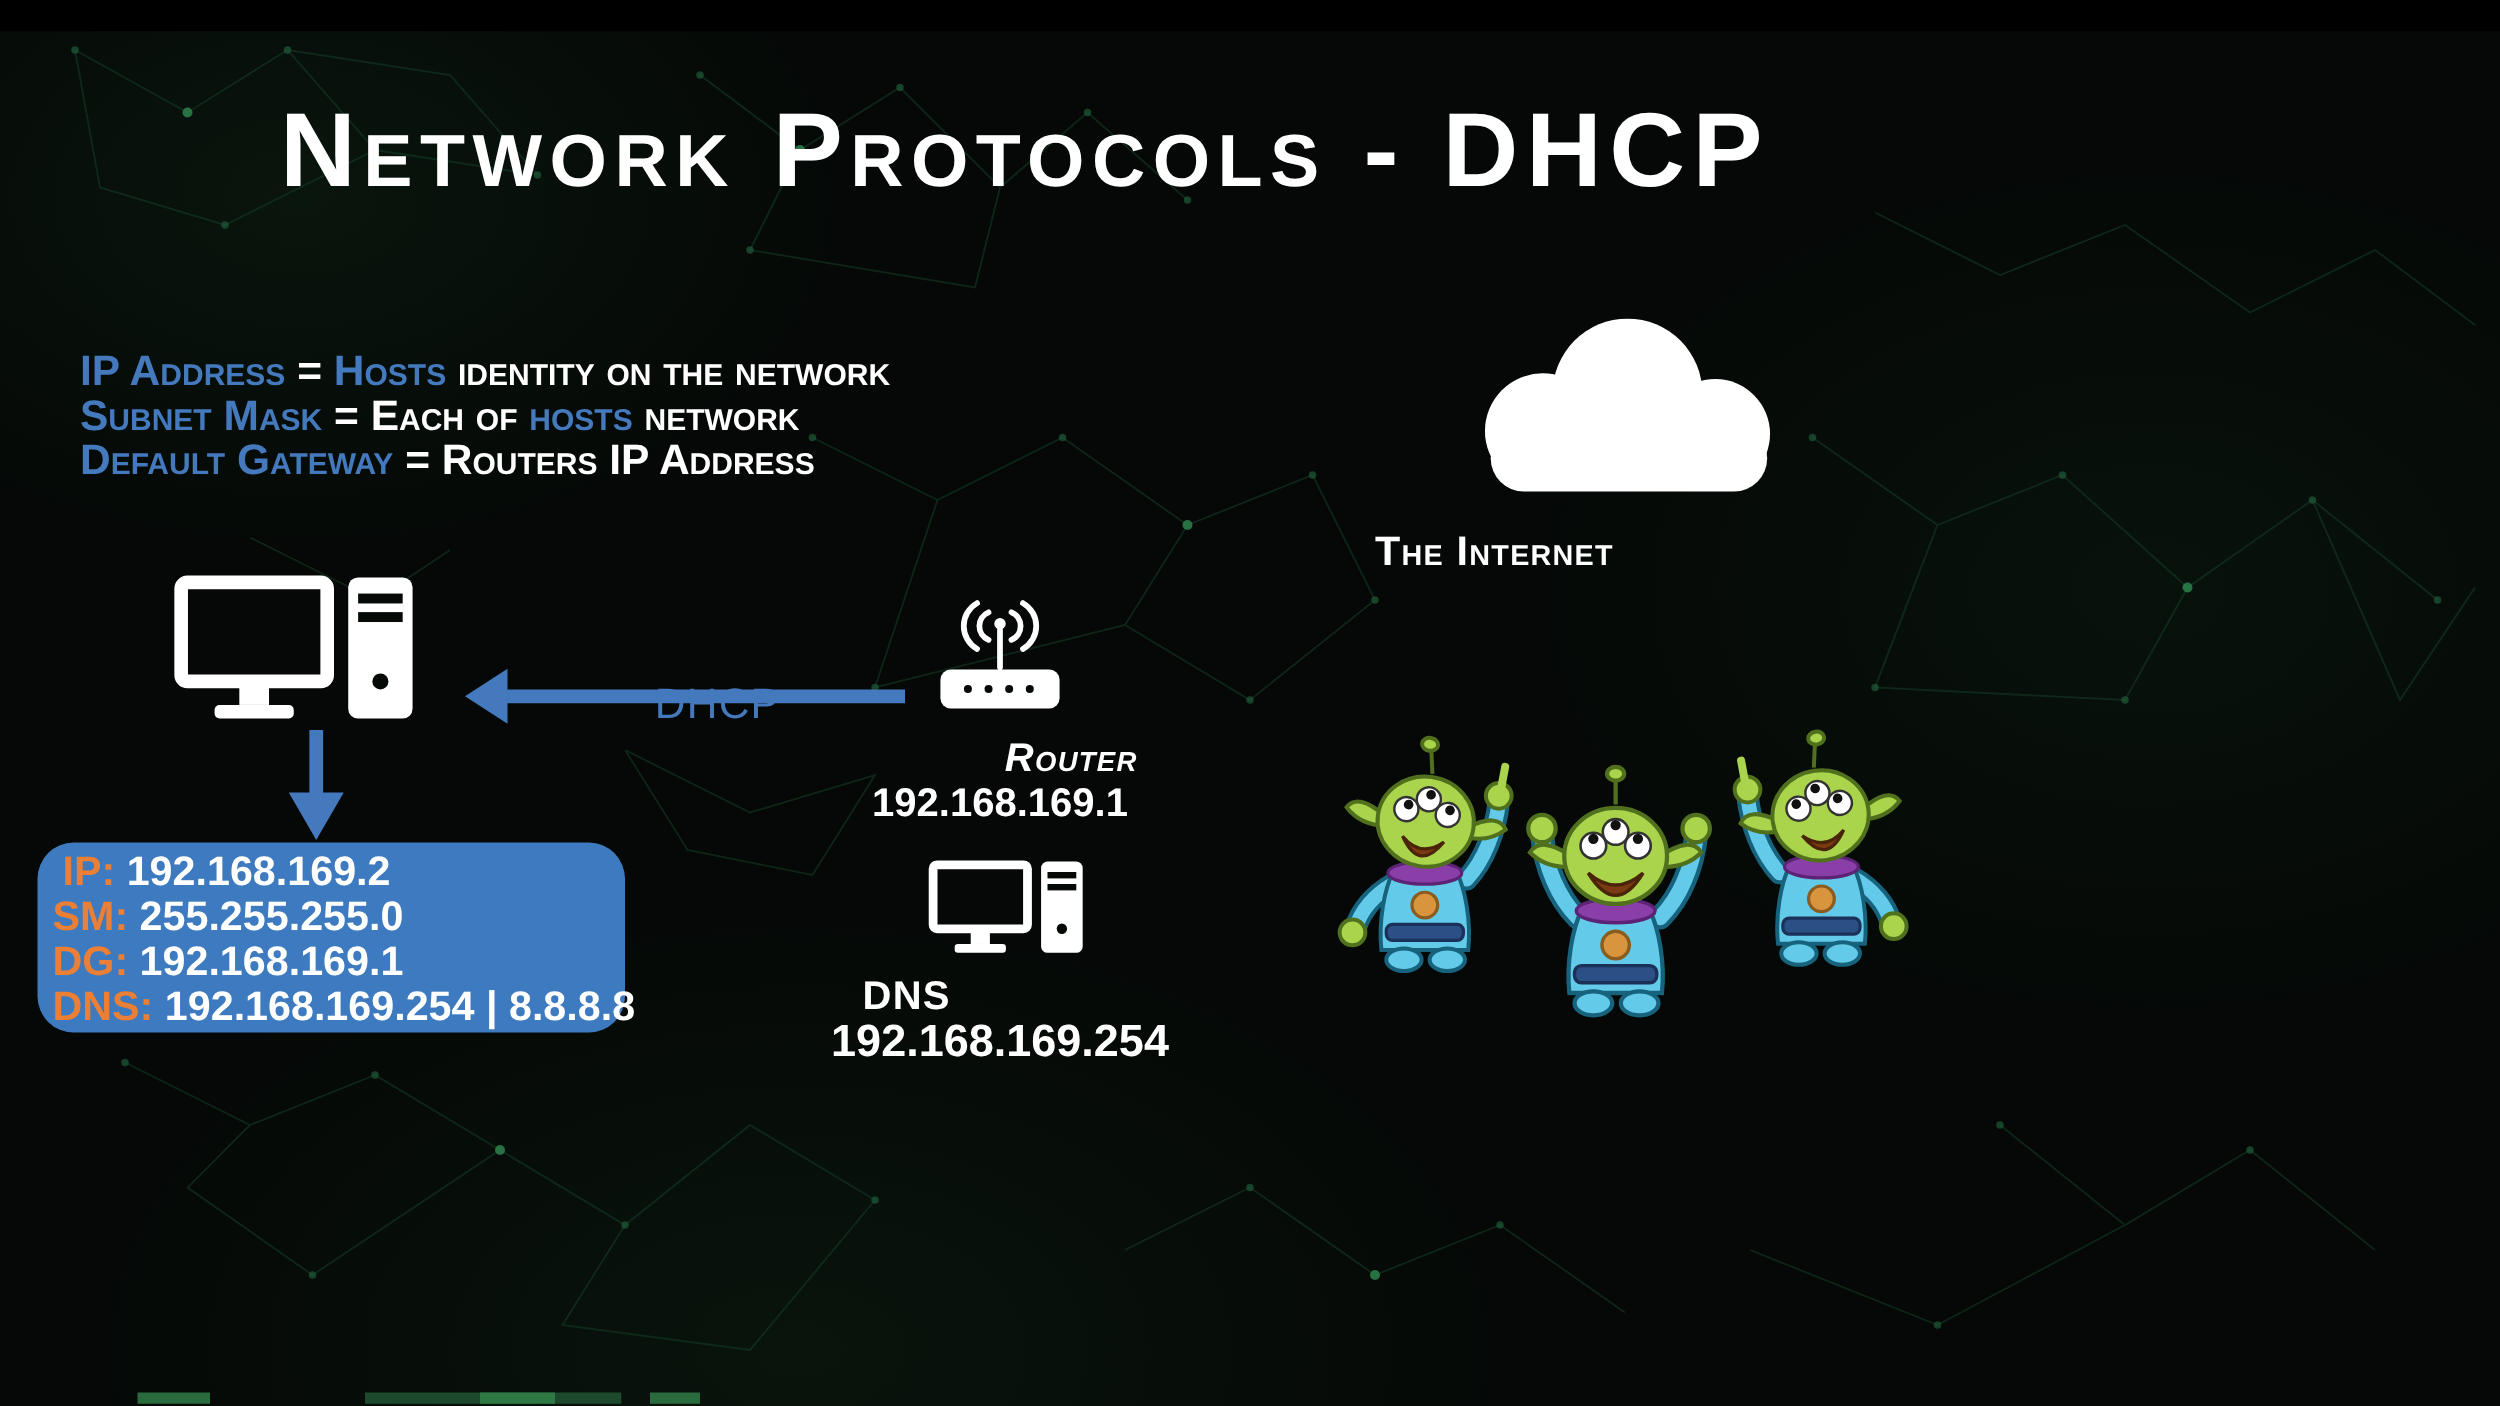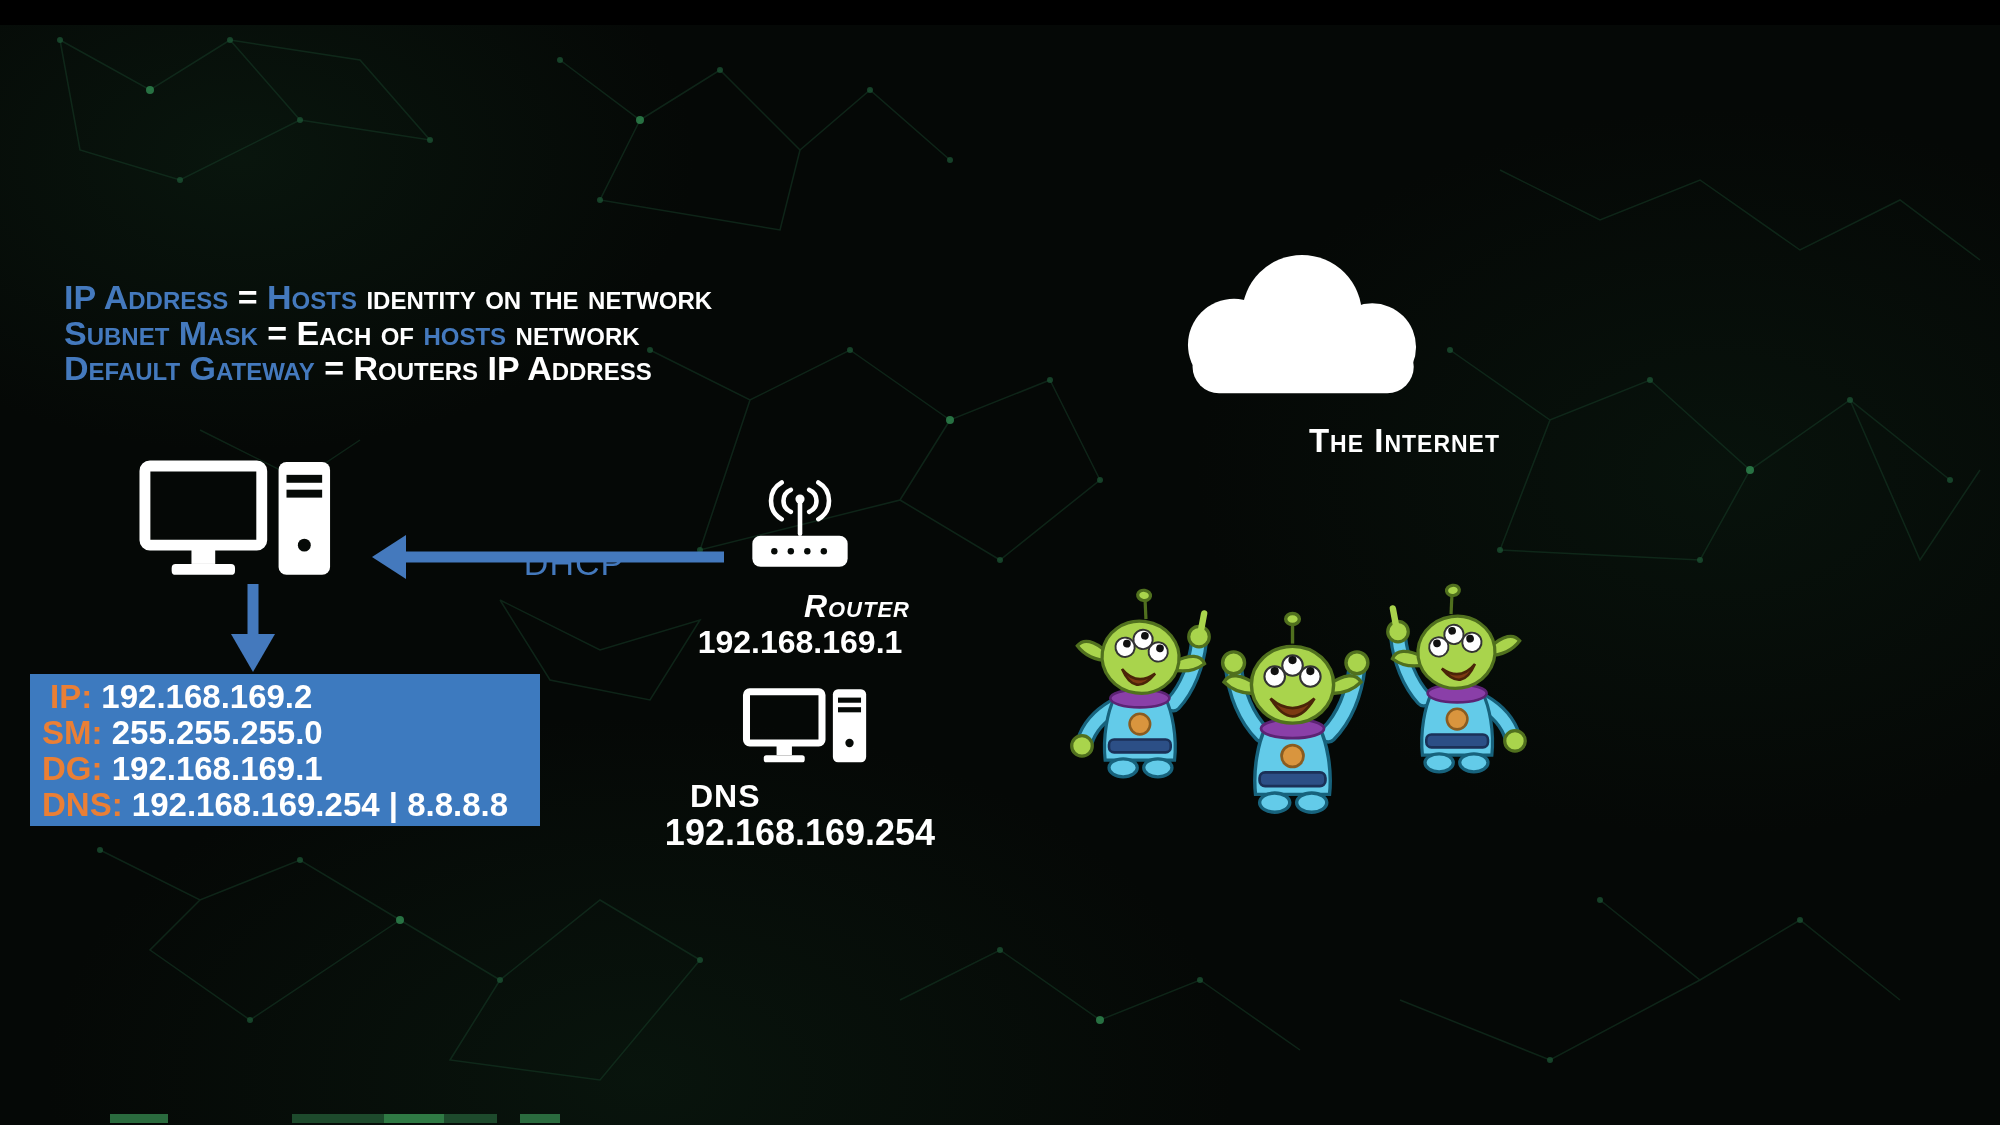--- a/index.html
+++ b/index.html
@@ -17,34 +17,34 @@
   .title{
     position:absolute;left:95px;top:72px;width:1450px;margin:0;text-align:center;
     font-size:84px;font-weight:800;color:#ffffff;font-variant:small-caps;letter-spacing:6px;
   }
   .intro{position:absolute;left:95px;top:206px;font-size:34px;font-weight:800;color:#fff;
     font-variant:small-caps;letter-spacing:.5px;white-space:nowrap;}
   .reqs{position:absolute;left:64px;top:280px;font-size:34px;font-weight:800;color:#fff;
     font-variant:small-caps;line-height:35.5px;white-space:nowrap;}
   .blue{color:#4479bd;}
   .cloud{position:absolute;left:1158px;top:248px;width:288px;}
-  .internet-label{position:absolute;left:1100px;top:422px;width:400px;text-align:right;
+  .internet-label{position:absolute;left:1100px;top:422px;width:400px;text-align:left;
     font-size:33px;font-weight:800;color:#fff;font-variant:small-caps;letter-spacing:1px;}
   .host-icon{position:absolute;left:138px;top:460px;width:198px;}
   .dhcp-label{position:absolute;left:449px;top:500px;width:250px;text-align:center;
     font-size:34px;font-weight:400;color:#4479bd;letter-spacing:1px;margin-top:44px;}
   .dhcp-arrow{position:absolute;left:372px;top:528px;}
   .down-arrow{position:absolute;left:225px;top:584px;}
   .router-icon{position:absolute;left:745px;top:477px;width:110px;}
   .router-label{position:absolute;left:690px;top:588px;width:220px;text-align:right;
     font-size:32px;font-weight:800;color:#fff;font-variant:small-caps;letter-spacing:1px;font-style:italic;}
   .router-ip{position:absolute;left:660px;top:624px;width:280px;text-align:center;
     font-size:32px;font-weight:800;color:#fff;}
-  .config-box{position:absolute;left:30px;top:674px;width:510px;height:152px;
-    background:#3d7abf;box-sizing:border-box;padding:5px 0 0 12px;}
+  .config-box{position:absolute;left:30px;top:674px;width:470px;height:152px;
+    background:#3d7abf;box-sizing:border-box;padding:5px 0 0 12px;border-radius:29px;}
   .cfg-row{font-size:33px;font-weight:800;line-height:36px;color:#fff;white-space:nowrap;}
   .cfg-row:first-child{padding-left:8px;}
   .cfg-key{color:#ea7f35;}
   .dns-icon{position:absolute;left:742px;top:688px;width:128px;}
   .dns-label{position:absolute;left:690px;top:778px;width:220px;
     font-size:32px;font-weight:800;color:#fff;font-variant:small-caps;letter-spacing:1px;}
   .dns-ip{position:absolute;left:650px;top:812px;width:300px;text-align:center;
     font-size:36px;font-weight:800;color:#fff;}
   .alien{position:absolute;}
   .alien-left{left:1055px;top:585px;width:180px;height:219px;}
@@ -136,20 +136,21 @@
     <g>
       <rect x="110" y="1114" width="58" height="9" fill="#2a6b3e"></rect>
       <rect x="292" y="1114" width="205" height="9" fill="#1d4a2c"></rect>
       <rect x="384" y="1114" width="60" height="9" fill="#2f7a44"></rect>
       <rect x="520" y="1114" width="40" height="9" fill="#2a6b3e"></rect>
     </g>
   </svg>
 
   <div class="topbar"></div>
 
+  <h1 class="title">Network Protocols - DHCP</h1>
 
 
   <div class="reqs">
     <div class="req"><span class="blue">IP Address</span><span> = </span><span class="blue">Hosts</span><span> identity on the network</span></div>
     <div class="req"><span class="blue">Subnet Mask</span><span> = Each of </span><span class="blue">hosts</span><span> network</span></div>
     <div class="req"><span class="blue">Default Gateway</span><span> = Routers IP Address</span></div>
   </div>
 
   <svg class="cloud" viewBox="0 0 250 150">
     <g fill="#ffffff">

